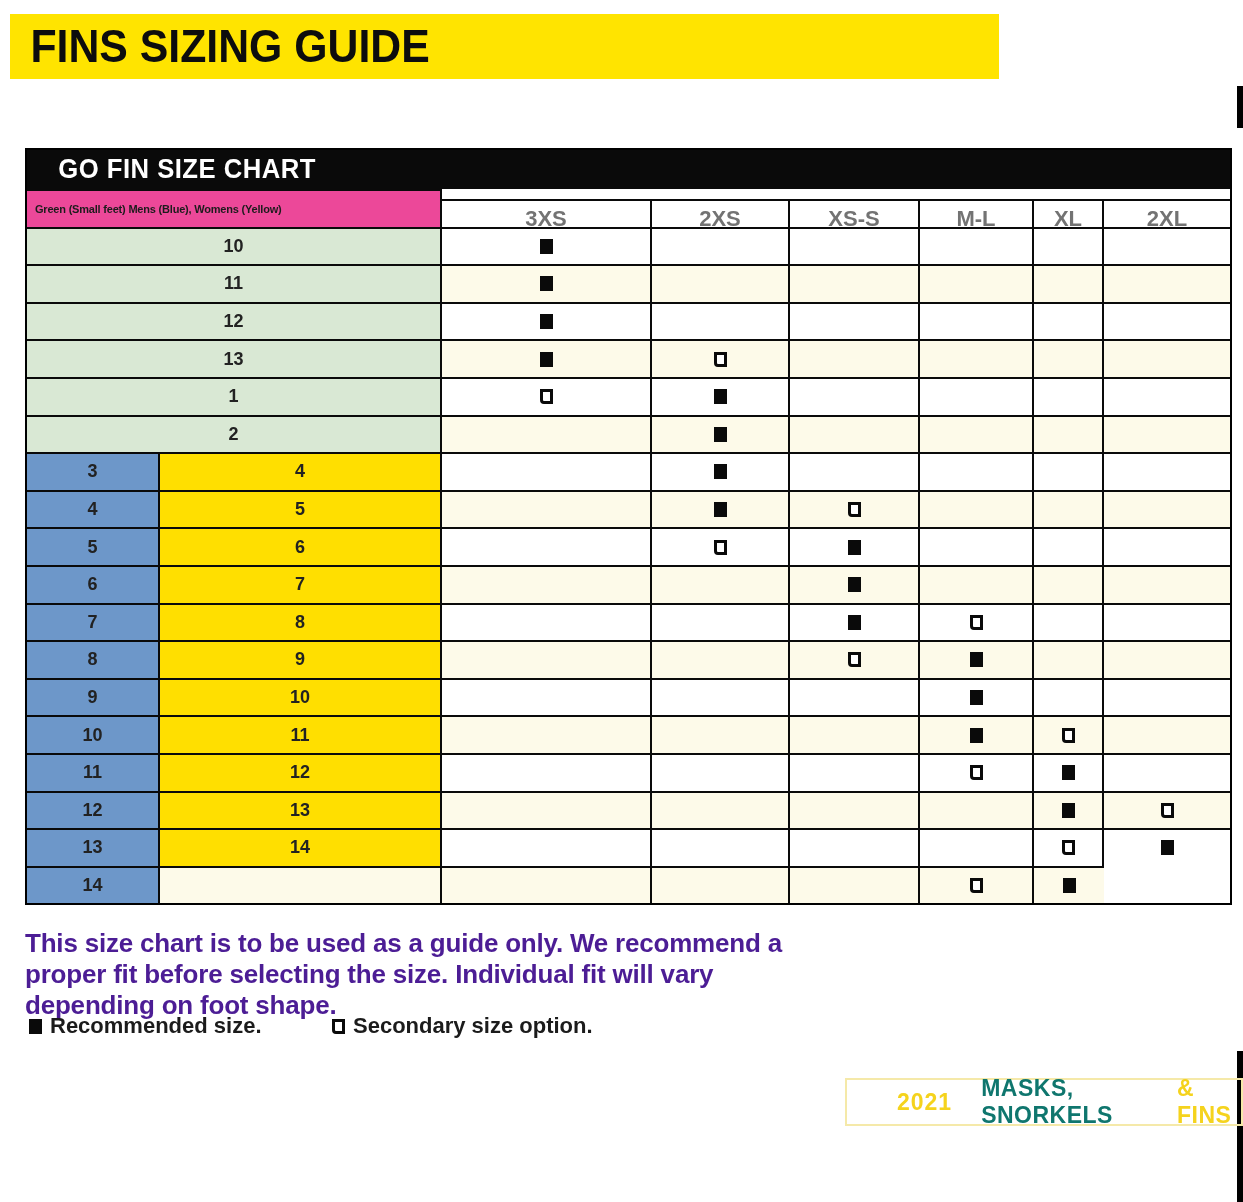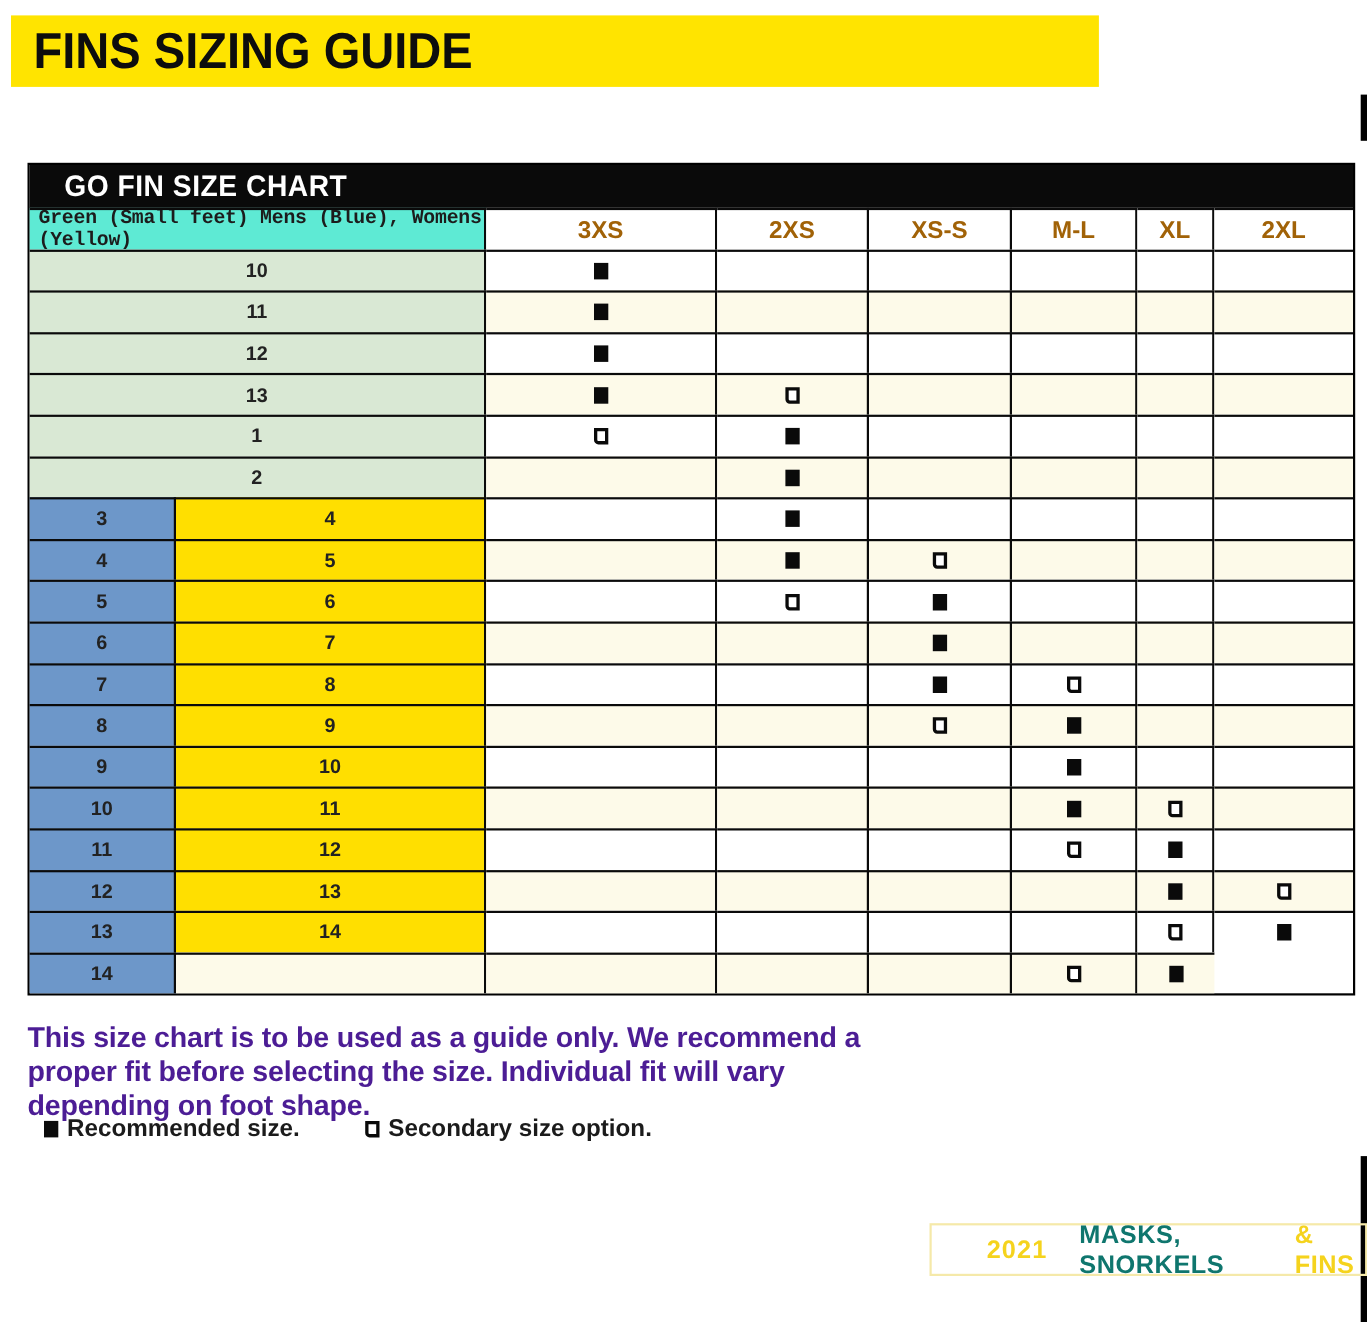--- a/index.html
+++ b/index.html
@@ -21,47 +21,47 @@
   .chart { position:absolute; left:25px; top:148px; width:1207px; border:2px solid #000; background:#fff; }
   .chart-titlebar { height:39px; background:#0a0a0a; display:flex; align-items:center; }
   .chart-titlebar span { color:#ffffff; font-size:27px; font-weight:bold; padding-left:33px; letter-spacing:0.5px;
                          transform:scaleX(0.95); transform-origin:left center; }
   .grid { width:100%; }
   .row { display:grid; grid-template-columns:133px 282px 210px 138px 130px 114px 70px 126px; height:37.6px; }
   .cell { border-right:2px solid #0a0a0a; border-top:2px solid #0a0a0a; height:100%;
           display:flex; align-items:center; justify-content:center; overflow:hidden; }
   .cell:last-child { border-right:none; }
   .note-cell { grid-column:1 / span 2; justify-content:flex-start; padding-left:8px;
-               font-size:18px; font-weight:bold; color:#1c1c1c; background:#5eead4; letter-spacing:-0.2px;font-family:Liberation Mono, monospace; }
-  .colhead { font-size:22px; font-weight:bold; color:#a16207; background:#fff; }
+               font-size:11px; font-weight:bold; color:#1c1c1c; background:#ec4899; letter-spacing:-0.2px; }
+  .colhead { font-size:22px; font-weight:bold; color:#737373; background:#fff;margin-top:10px; }
   .size-num { font-size:18px; font-weight:bold; color:#222; }
   .bg-green { background:#D9E8D4; }
   .bg-blue { background:#6D97C9; }
   .bg-yellow { background:#FFDF00; }
   .bg-white { background:#ffffff; }
   .bg-cream { background:#FDFAE9; }
   .span2 { grid-column:1 / span 2; }
 
   .mark { display:inline-block; width:13px; height:15px; }
   .mark.filled { background:#0a0a0a; }
   .mark.open { background:#fff; border:3px solid #0a0a0a; border-bottom-left-radius:4px; }
 
   
   .note-text { position:absolute; left:25px; top:928px; width:815px; font-size:26px; font-weight:bold;
                color:#4c1d95; line-height:31px; letter-spacing:-0.2px; }
   .note-text span { display:inline; }
   .legend { position:absolute; left:25px; top:1013px; width:700px; height:28px; font-size:22px;
             font-weight:bold; color:#1b1b1b; }
   .legend-item { position:absolute; top:0; display:flex; align-items:center; }
   .legend-item .mark { margin-right:8px; }
-  .legend-item.first { left:15px;align-items:center; }
+  .legend-item.first { left:4px;align-items:center; }
   .legend-item.second { left:307px; }
 
   
-  .footer-box { position:absolute; left:845px; top:1112px; width:398px; height:48px;
+  .footer-box { position:absolute; left:845px; top:1078px; width:398px; height:48px;
                 border:2px solid #F5E9A9; display:flex; align-items:center; font-size:23px; font-weight:bold; }
   .footer-year { color:#F5D31D; margin-left:50px; letter-spacing:1px; }
   .footer-black { color:#0f766e; margin-left:29px; letter-spacing:0.5px; }
   .footer-yellow { color:#F5D31D; margin-left:7px; letter-spacing:0.5px; }
 </style>
 </head>
 <body>
 
 <div class="page">
 

